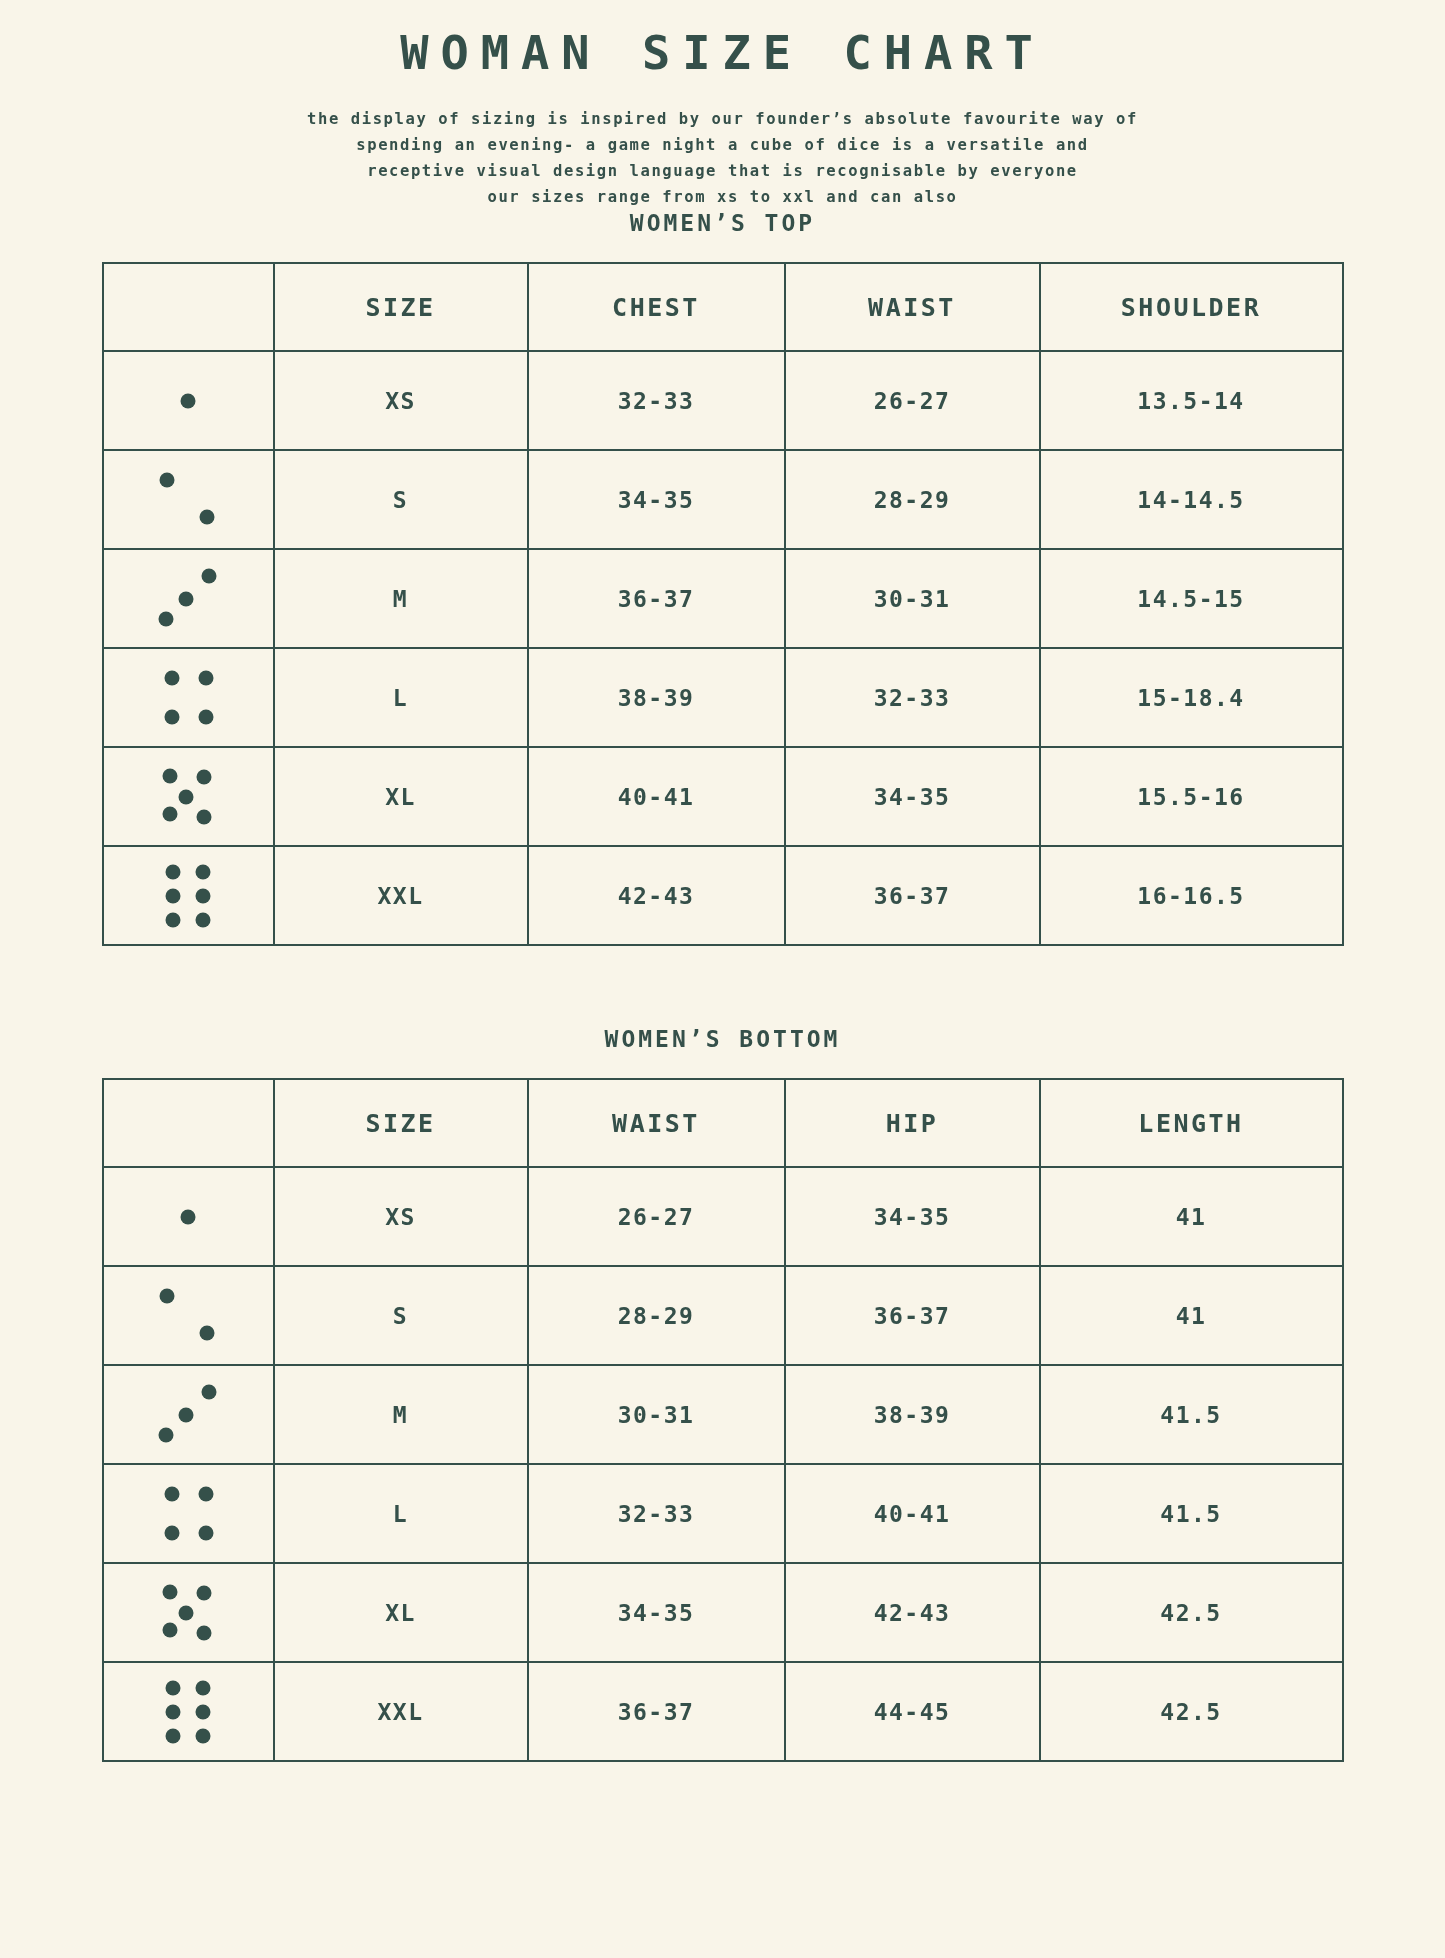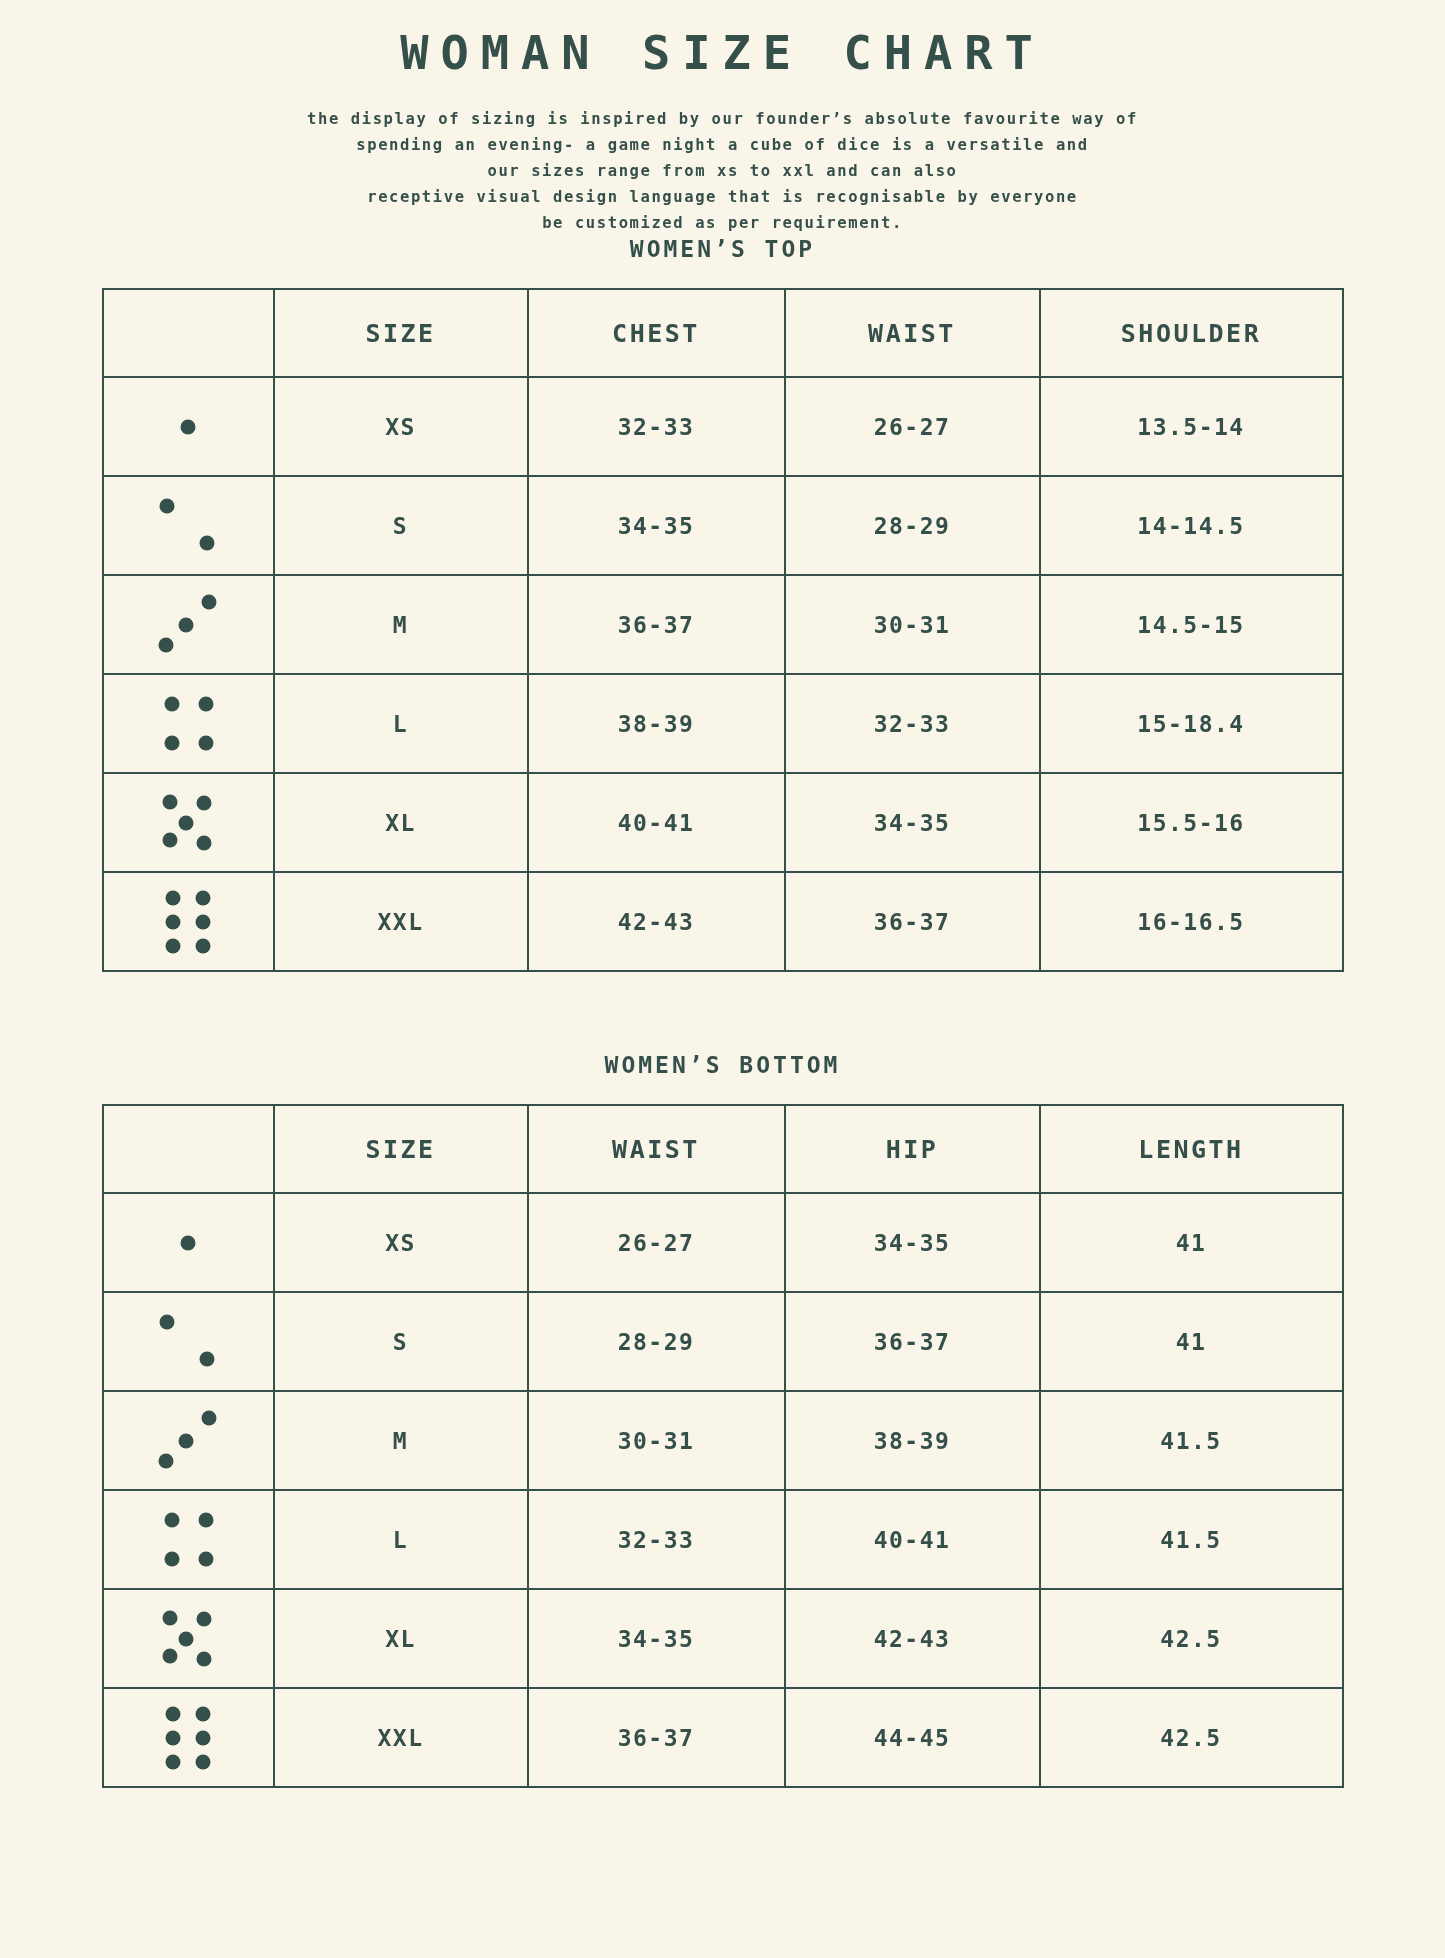--- a/index.html
+++ b/index.html
@@ -96,23 +96,22 @@
 </style>
 </head>
 <body>
 
 <div class="page">
   <h1 class="title">WOMAN SIZE CHART</h1>
 
   <div class="description">
       <div class="desc-line">the display of sizing is inspired by our founder’s absolute favourite way of</div>
       <div class="desc-line">spending an evening- a game night a cube of dice is a versatile and</div>
+      <div class="desc-line">receptive visual design language that is recognisable by everyone</div>
       <div class="desc-line">our sizes range from xs to xxl and can also</div>
-      <div class="desc-line">receptive visual design language that is recognisable by everyone</div>
-      <div class="desc-line">be customized as per requirement.</div>
     </div>
 
   <div id="tables-container">
       <section class="table-section">
         <h2 class="table-title">WOMEN’S TOP</h2>
         <table class="size-table">
           <colgroup>
             <col class="col-dice">
             <col class="col-size">
             <col class="col-a">

